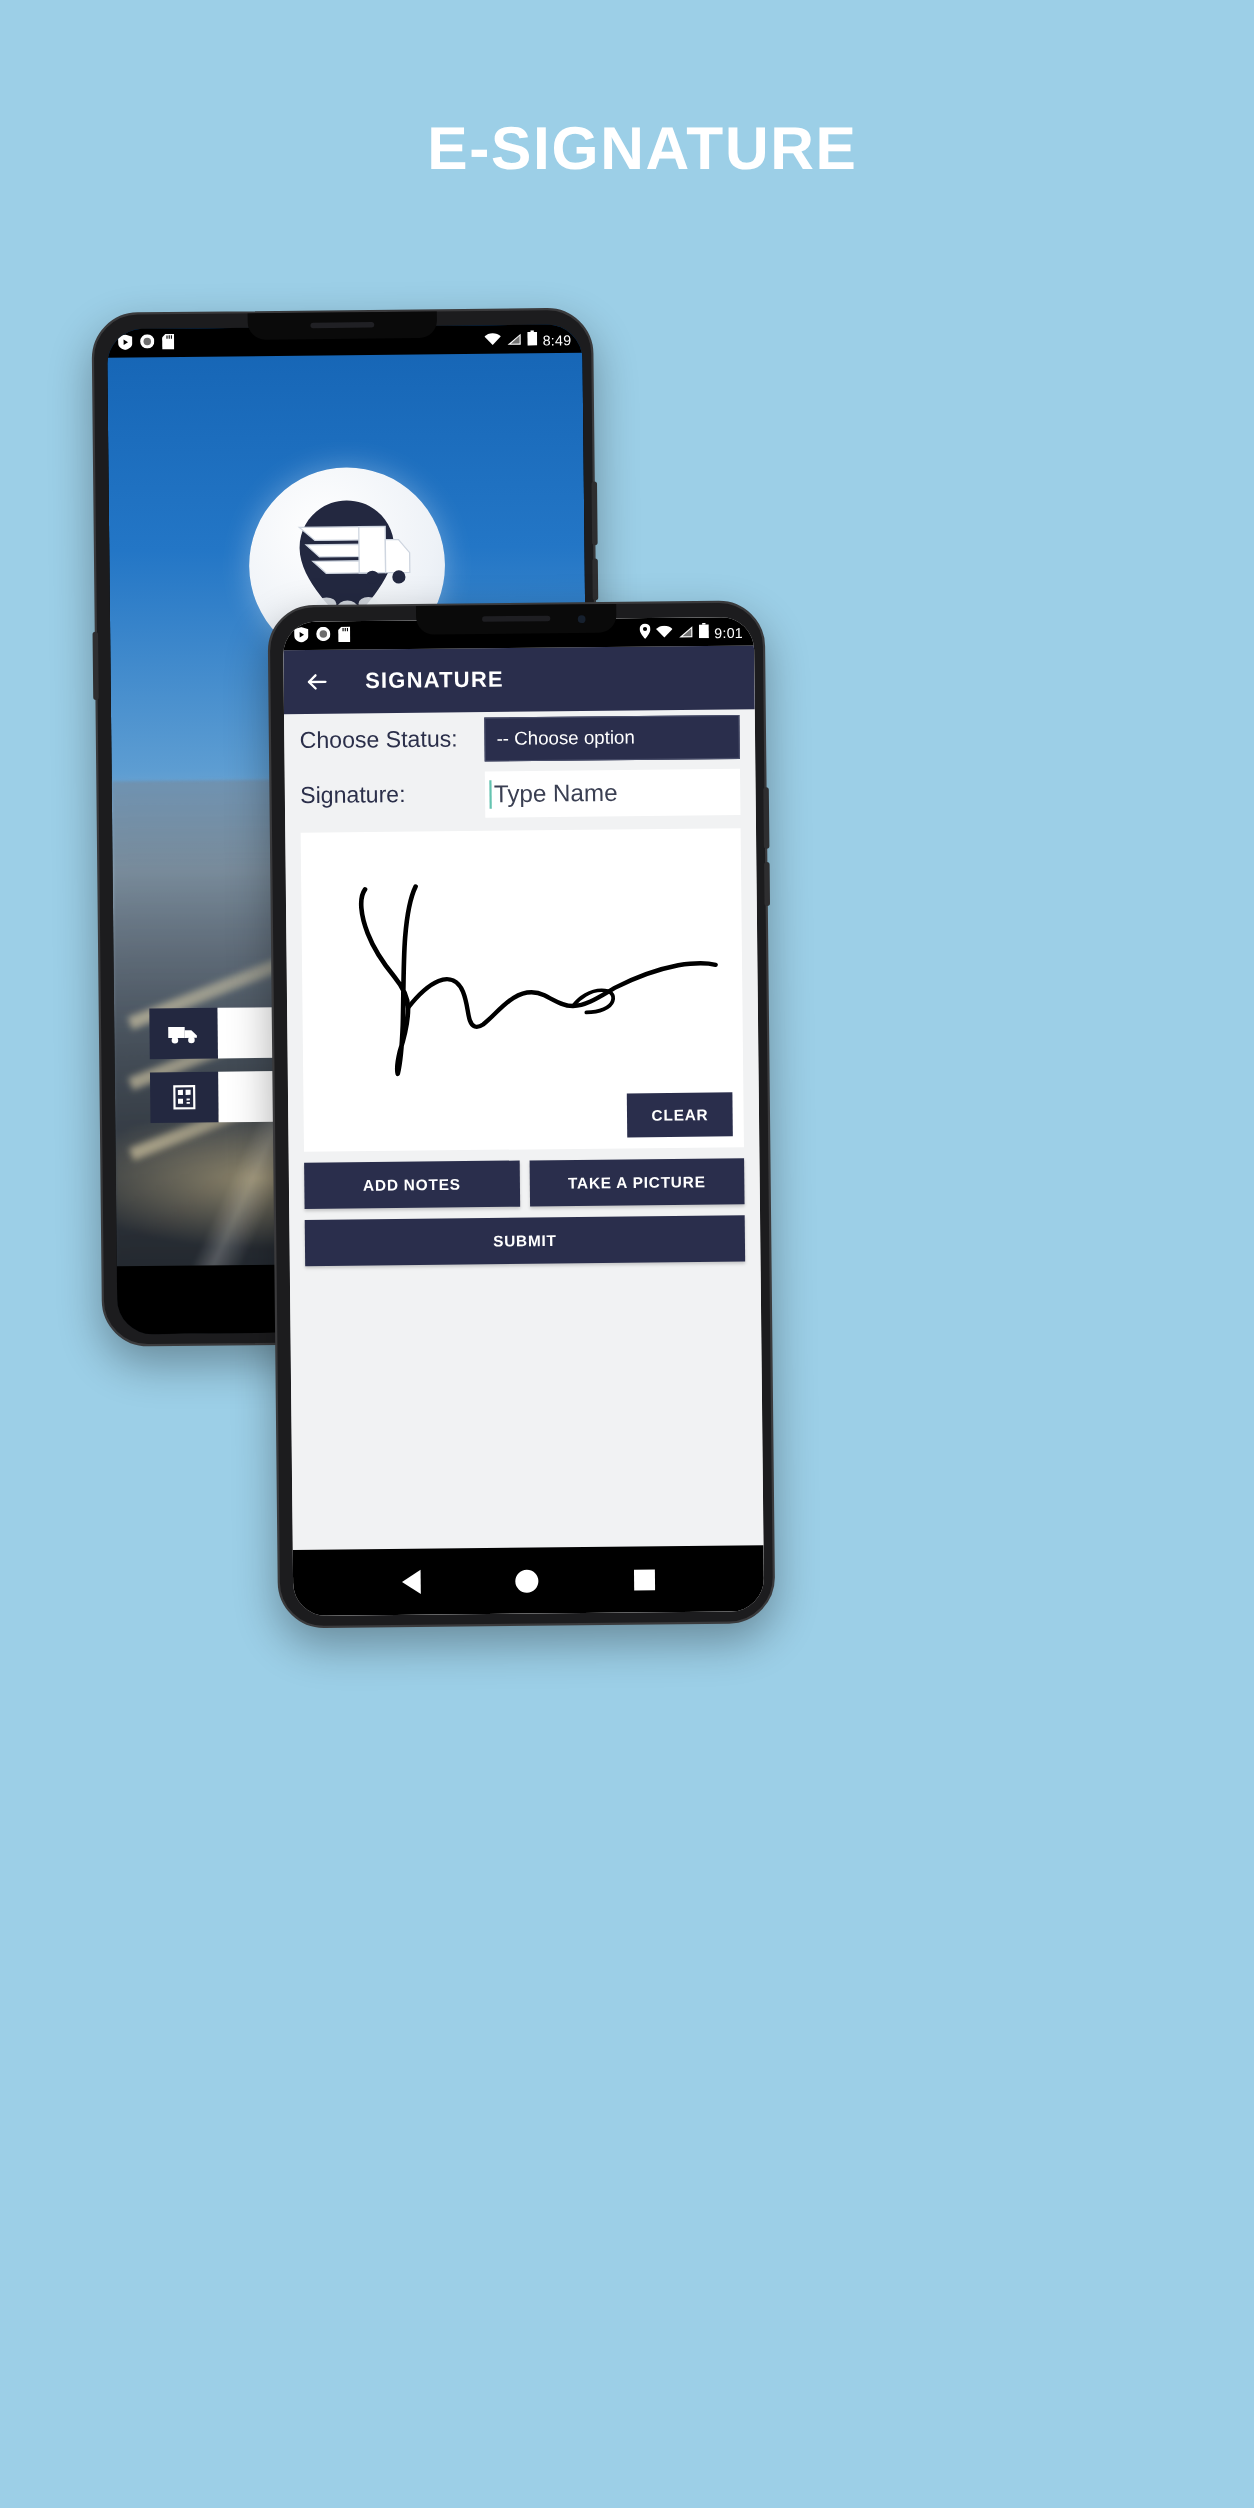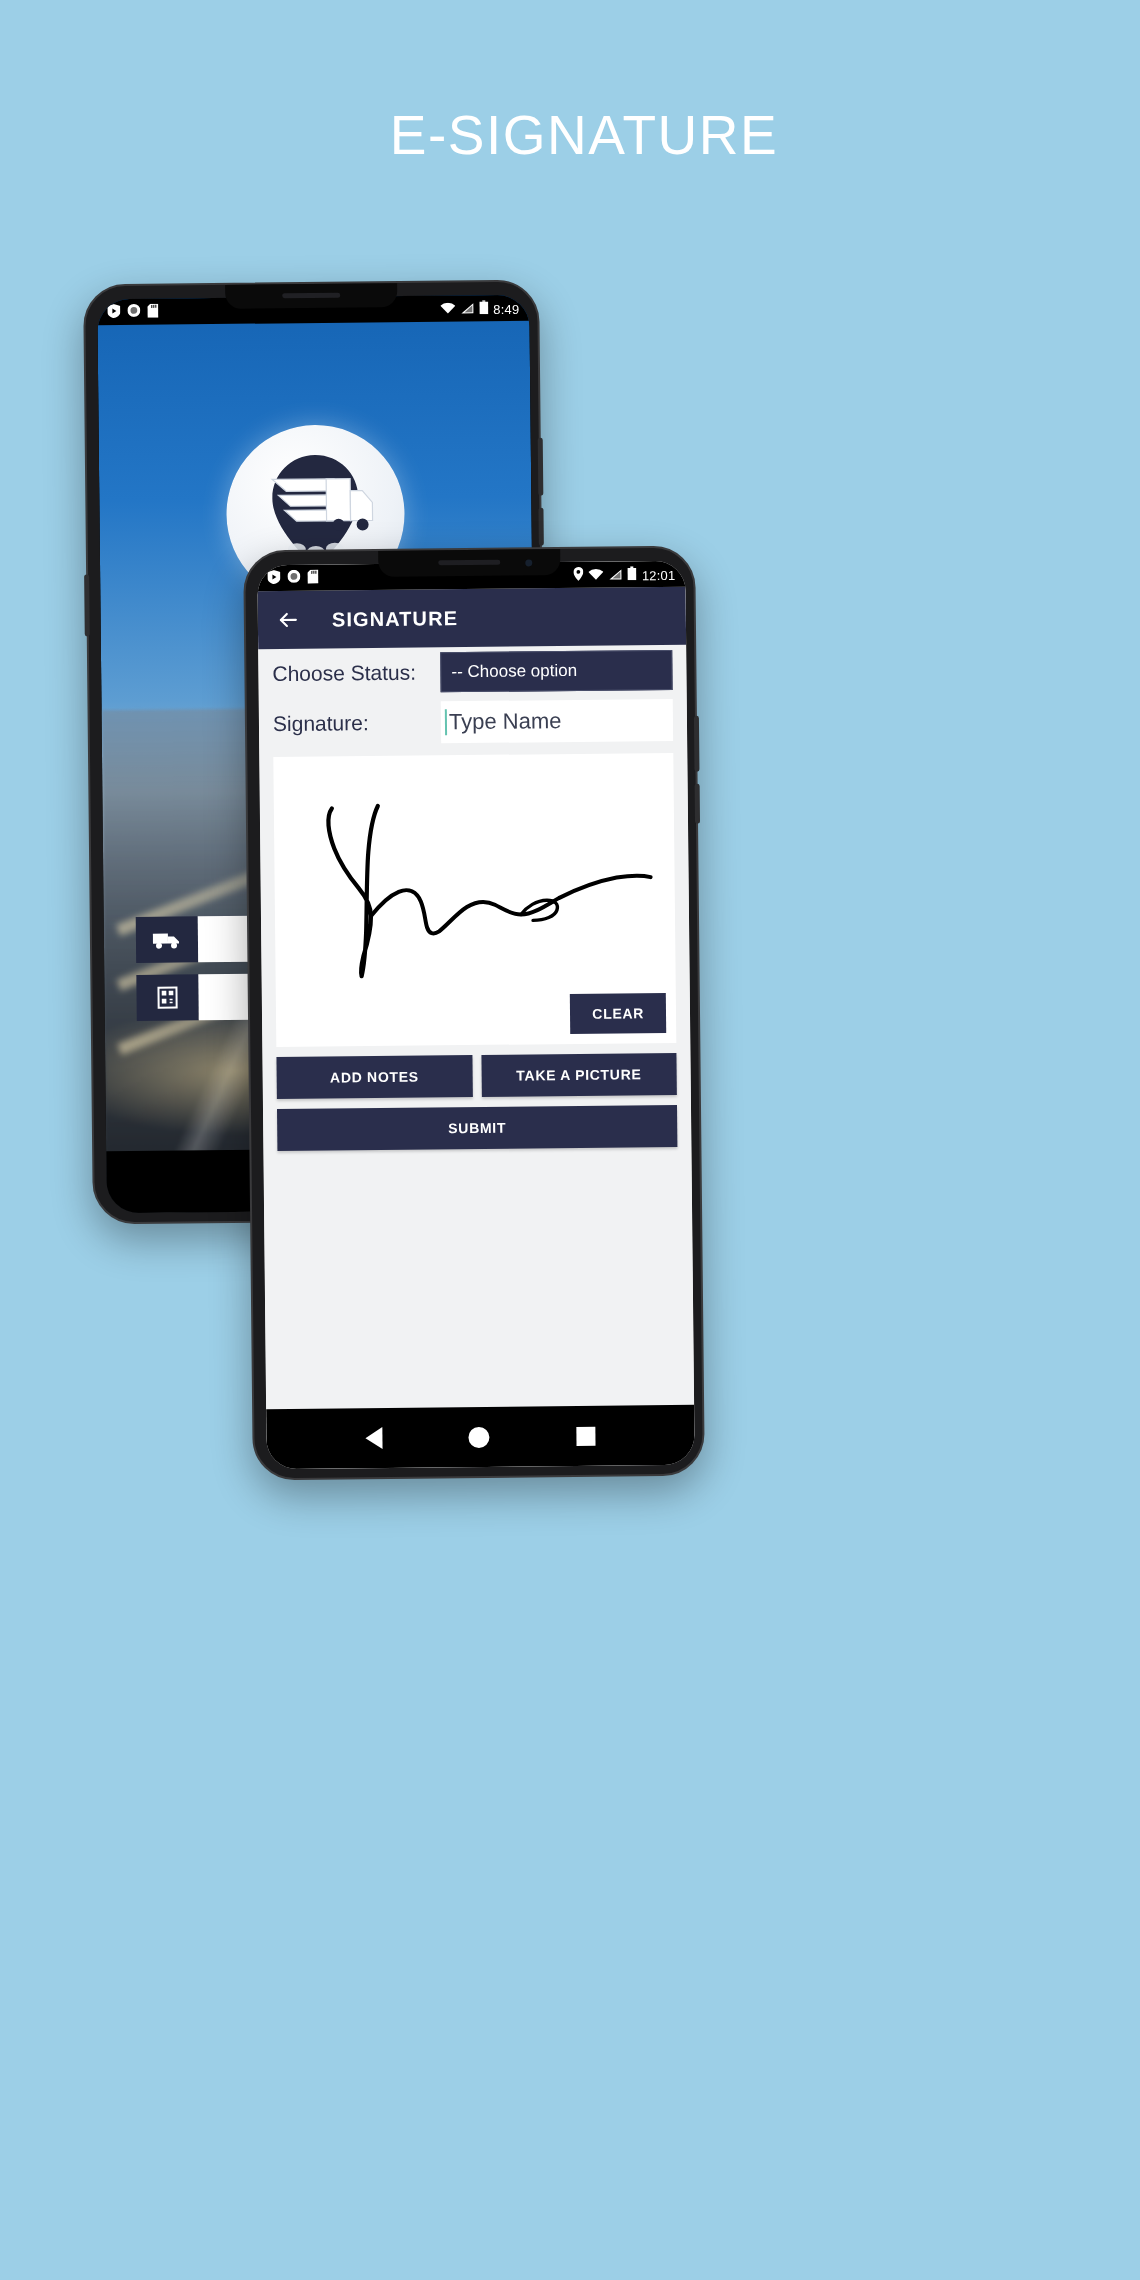--- a/index.html
+++ b/index.html
@@ -14,21 +14,21 @@
   
   #headline {
     position: absolute;
     top: 108px; left: 0; width: 1140px;
     text-align: center;
     color: #ffffff;
   }
   #headline .line1 {
     display: block;
     font-size: 55px;
-    font-weight: 400;
+    font-weight: 700;
     letter-spacing: 1.5px;
     line-height: 1.0;
     margin-left: 28px;
   }
   #headline .line2 {
     display: block;
     font-size: 50px;
     font-weight: 400;
     letter-spacing: 0.5px;
     line-height: 1.35;
@@ -470,21 +470,21 @@
               <path d="M13 1v10H1z" fill="#fff"></path>
               <path d="M12 3v7H4z" fill="#000" opacity=".55"></path>
             </svg>
         </span>
         <span class="sb-ico">
           <svg width="9" height="14" viewBox="0 0 9 14">
               <rect x="3" y="0" width="3" height="1.6" fill="#fff"></rect>
               <rect x="0" y="1.6" width="9" height="12.4" fill="#fff"></rect>
             </svg>
         </span>
-        <span class="clock">12:01</span>
+        <span class="clock">9:01</span>
       </div>
     </div>
 
     <div class="appbar">
       <span class="backarrow">
         <svg width="24" height="24" viewBox="0 0 24 24" fill="none" stroke="#fff" stroke-width="2.1" stroke-linecap="round" stroke-linejoin="round">
           <line x1="20" y1="12" x2="5" y2="12"></line>
             <polyline points="11,18 5,12 11,6"></polyline>
         </svg>
       </span>

